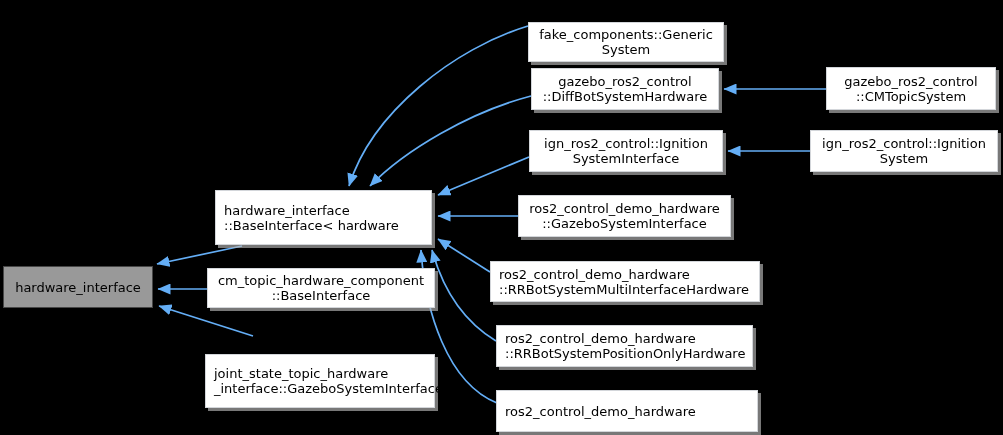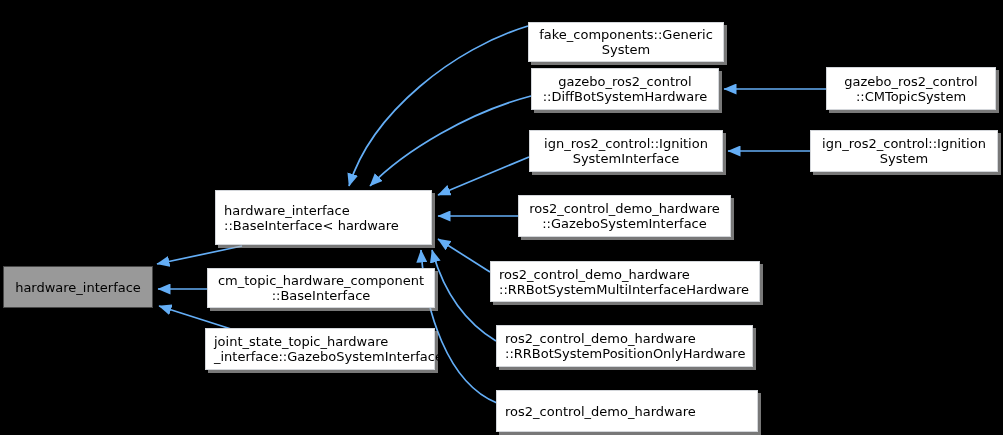--- a/index.html
+++ b/index.html
@@ -31,21 +31,21 @@
   .node.left{text-align:left;}
   .node.highlight{
     background:#999999;
     border:1px solid #474747;
     box-shadow:none;
   }
   
   .n-sys     {left:3px;   top:266px; width:150px; height:42px;}
   .n-base    {left:215px; top:190px; width:217px; height:55px;}
   .n-cm      {left:207px; top:268px; width:228px; height:40px;}
-  .n-joint   {left:205px; top:328px; width:230px; height:42px;}
+  .n-joint   {left:205px; top:354px; width:230px; height:54px;}
   .n-fake    {left:528px; top:22px;   width:196px; height:40px;}
   .n-gzi     {left:531px; top:68px;  width:188px; height:42px;}
   .n-gzs     {left:826px; top:67px;  width:170px; height:43px;}
   .n-igni    {left:529px; top:130px; width:194px; height:42px;}
   .n-igns    {left:810px; top:130px; width:188px; height:42px;}
   .n-diffbot {left:518px; top:195px; width:213px; height:42px;}
   .n-multi   {left:490px; top:261px; width:270px; height:41px;}
   .n-posonly {left:496px; top:325px; width:257px; height:42px;}
   .n-sensor  {left:496px; top:390px; width:262px; height:42px;}
   .edge{stroke:#64aef6;stroke-width:1.7;fill:none;}

